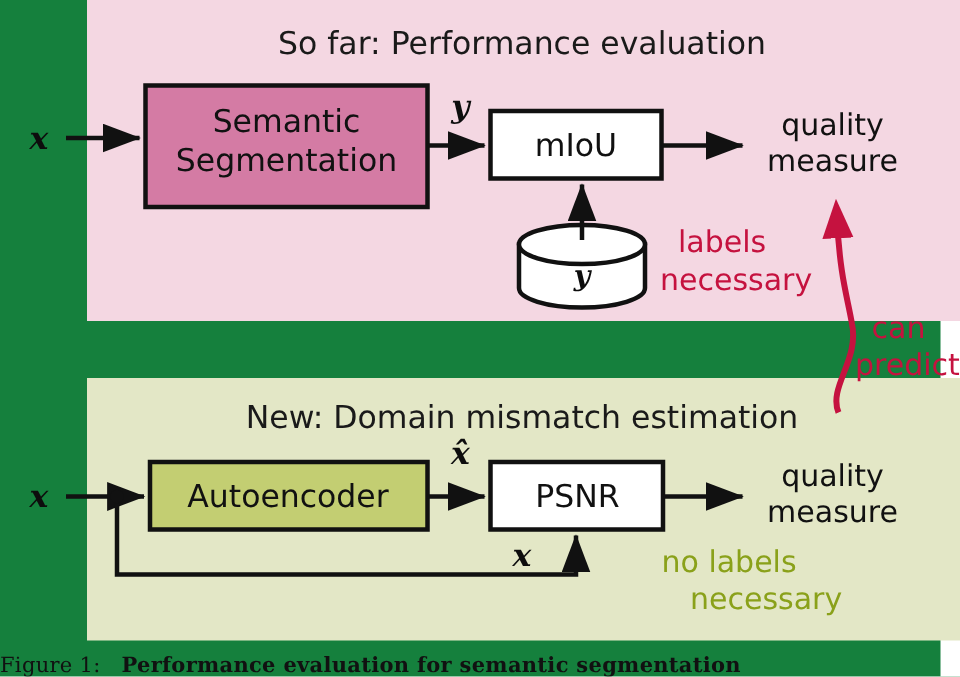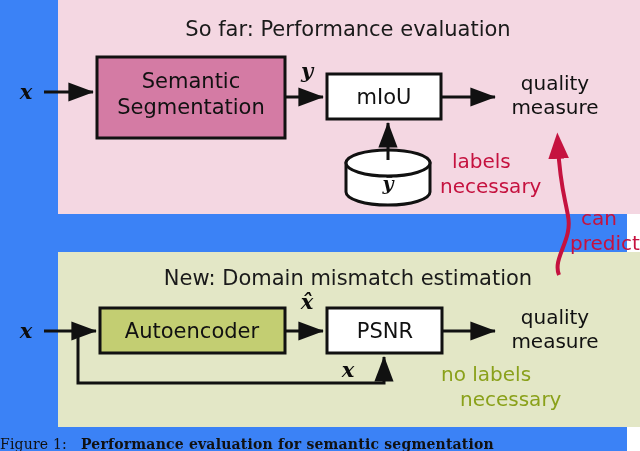--- a/index.html
+++ b/index.html
@@ -10,21 +10,21 @@
   body {
     width: 640px;
     height: 451px;
     overflow: hidden;
     font-family: "DejaVu Sans", sans-serif;
   }
   #figure-root {
     position: relative;
     width: 627px;
     height: 451px;
-    background: #3b82f6;
+    background: #15803d;
   }
   svg.diagram {
     position: absolute;
     left: 0;
     top: 0;
     width: 640px;
     height: 451px;
     display: block;
   }
   .panel-title {

